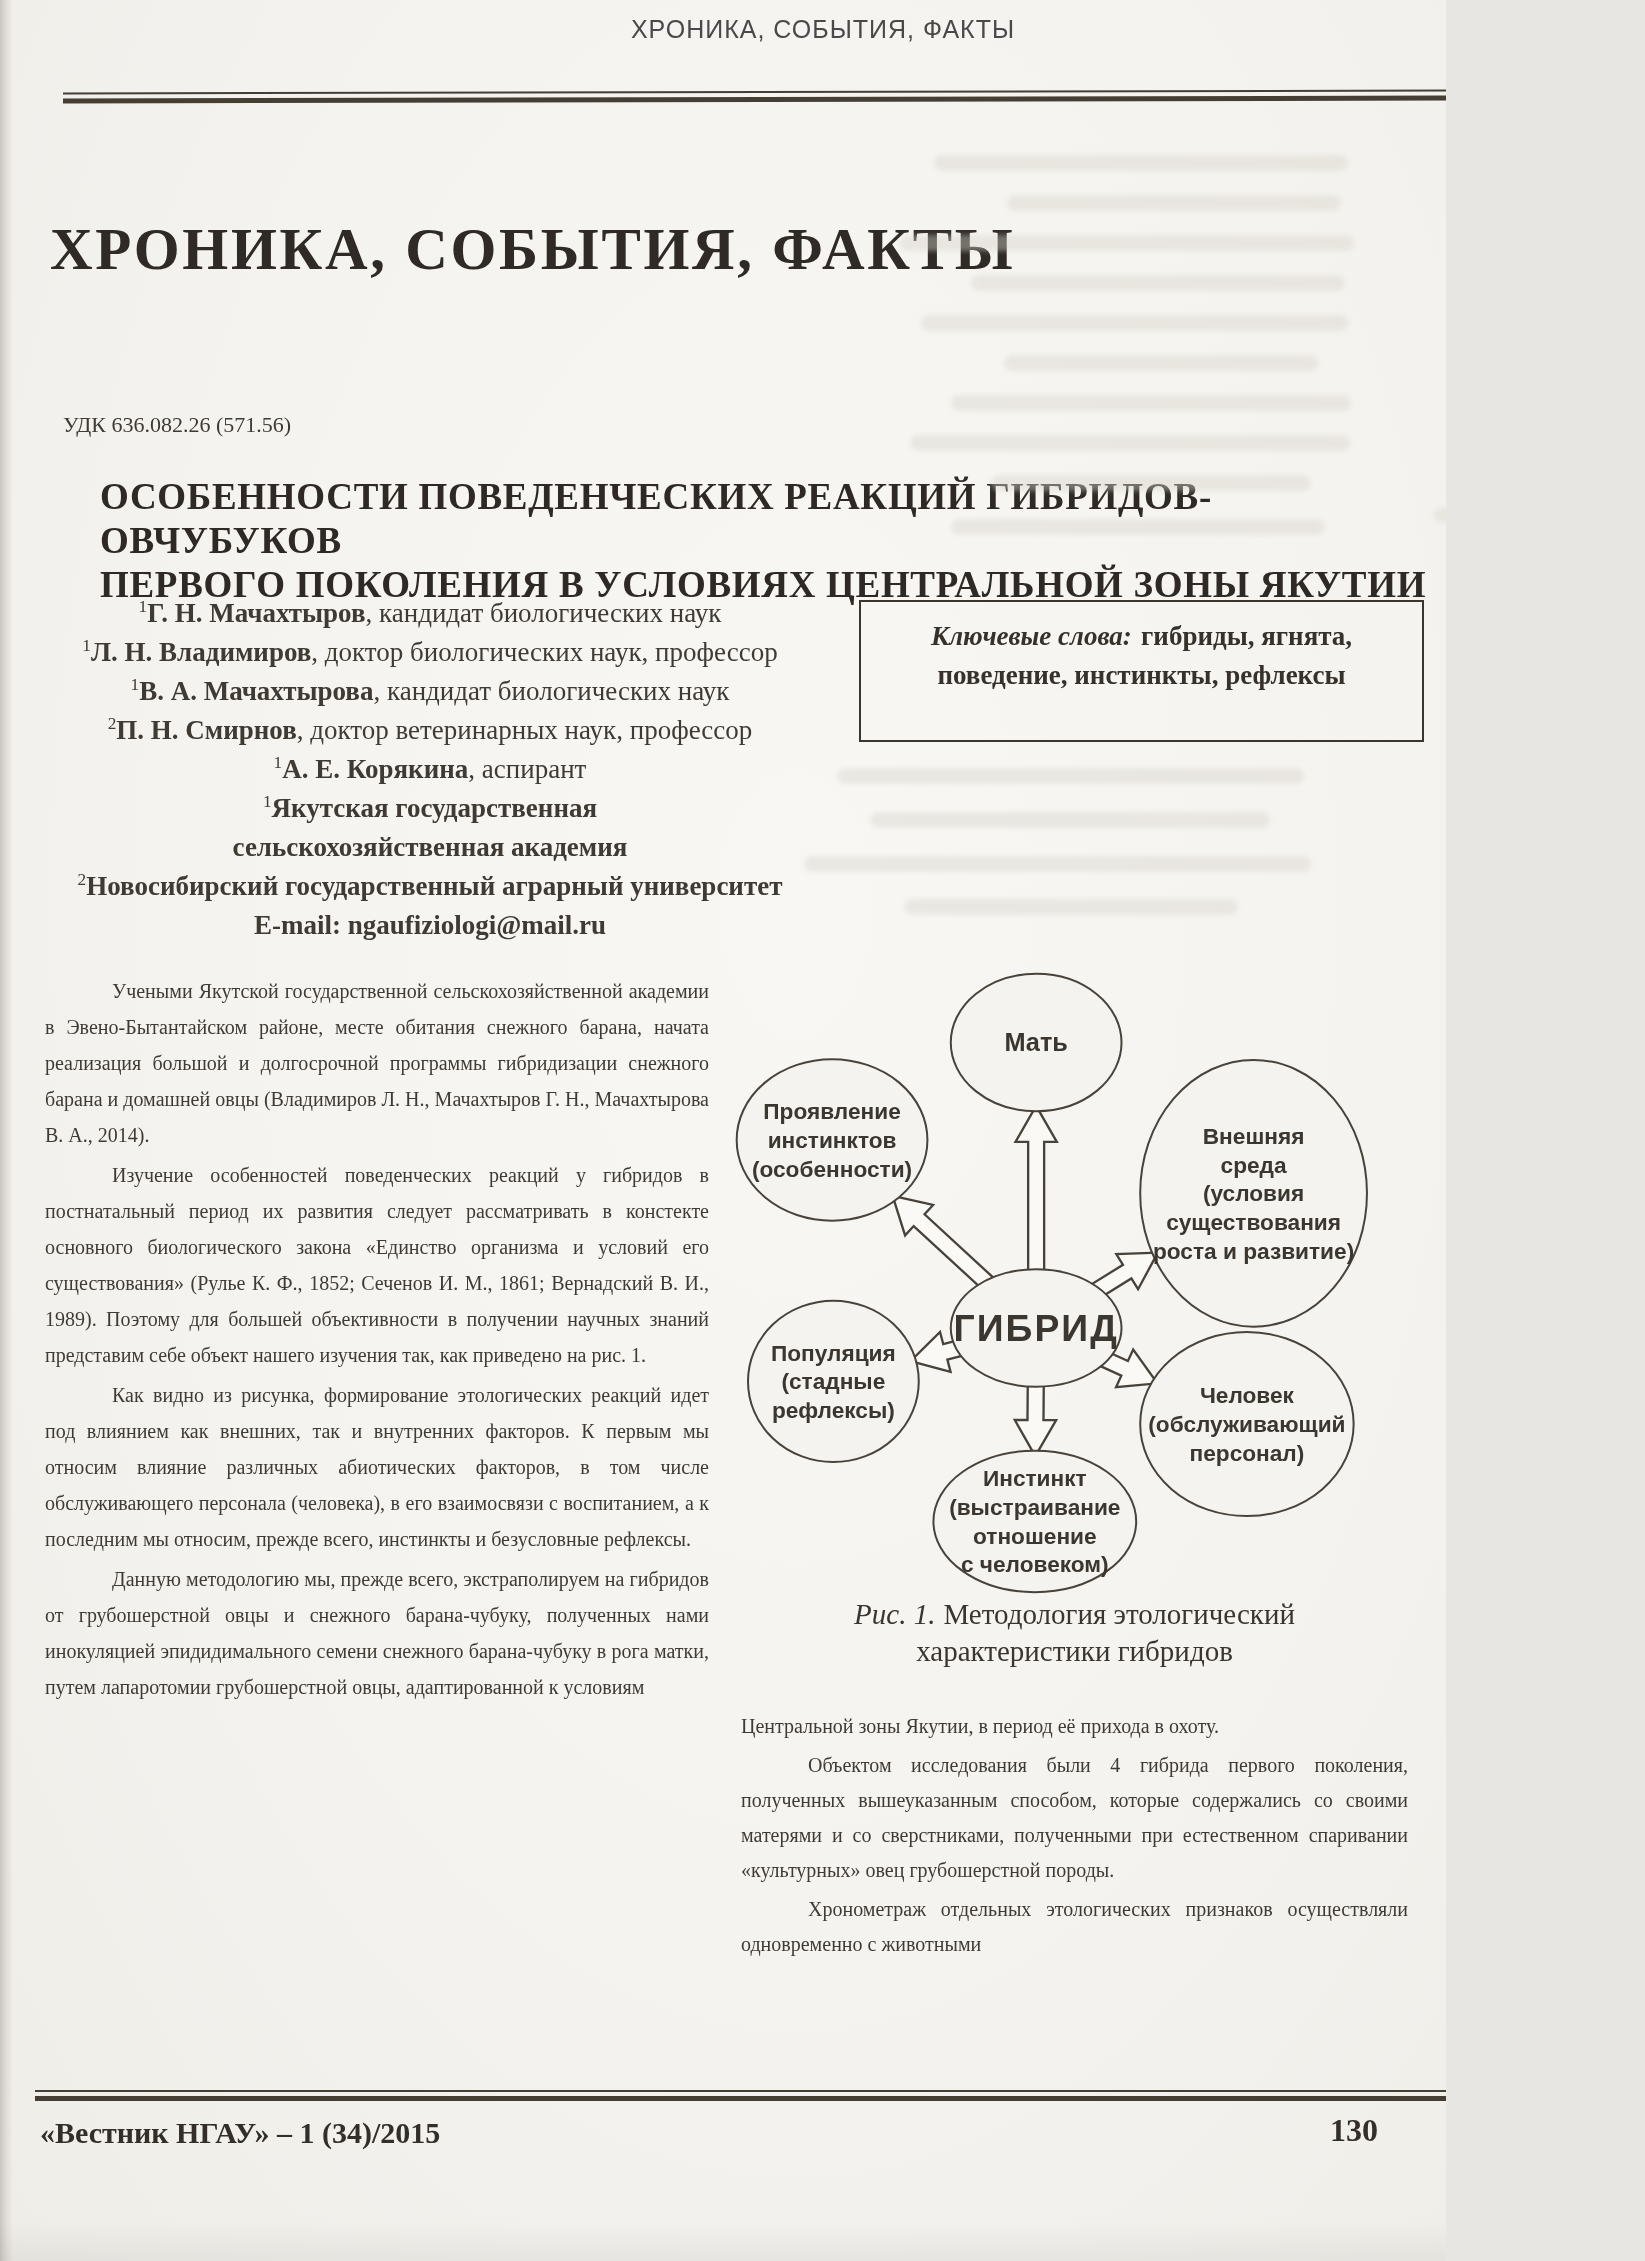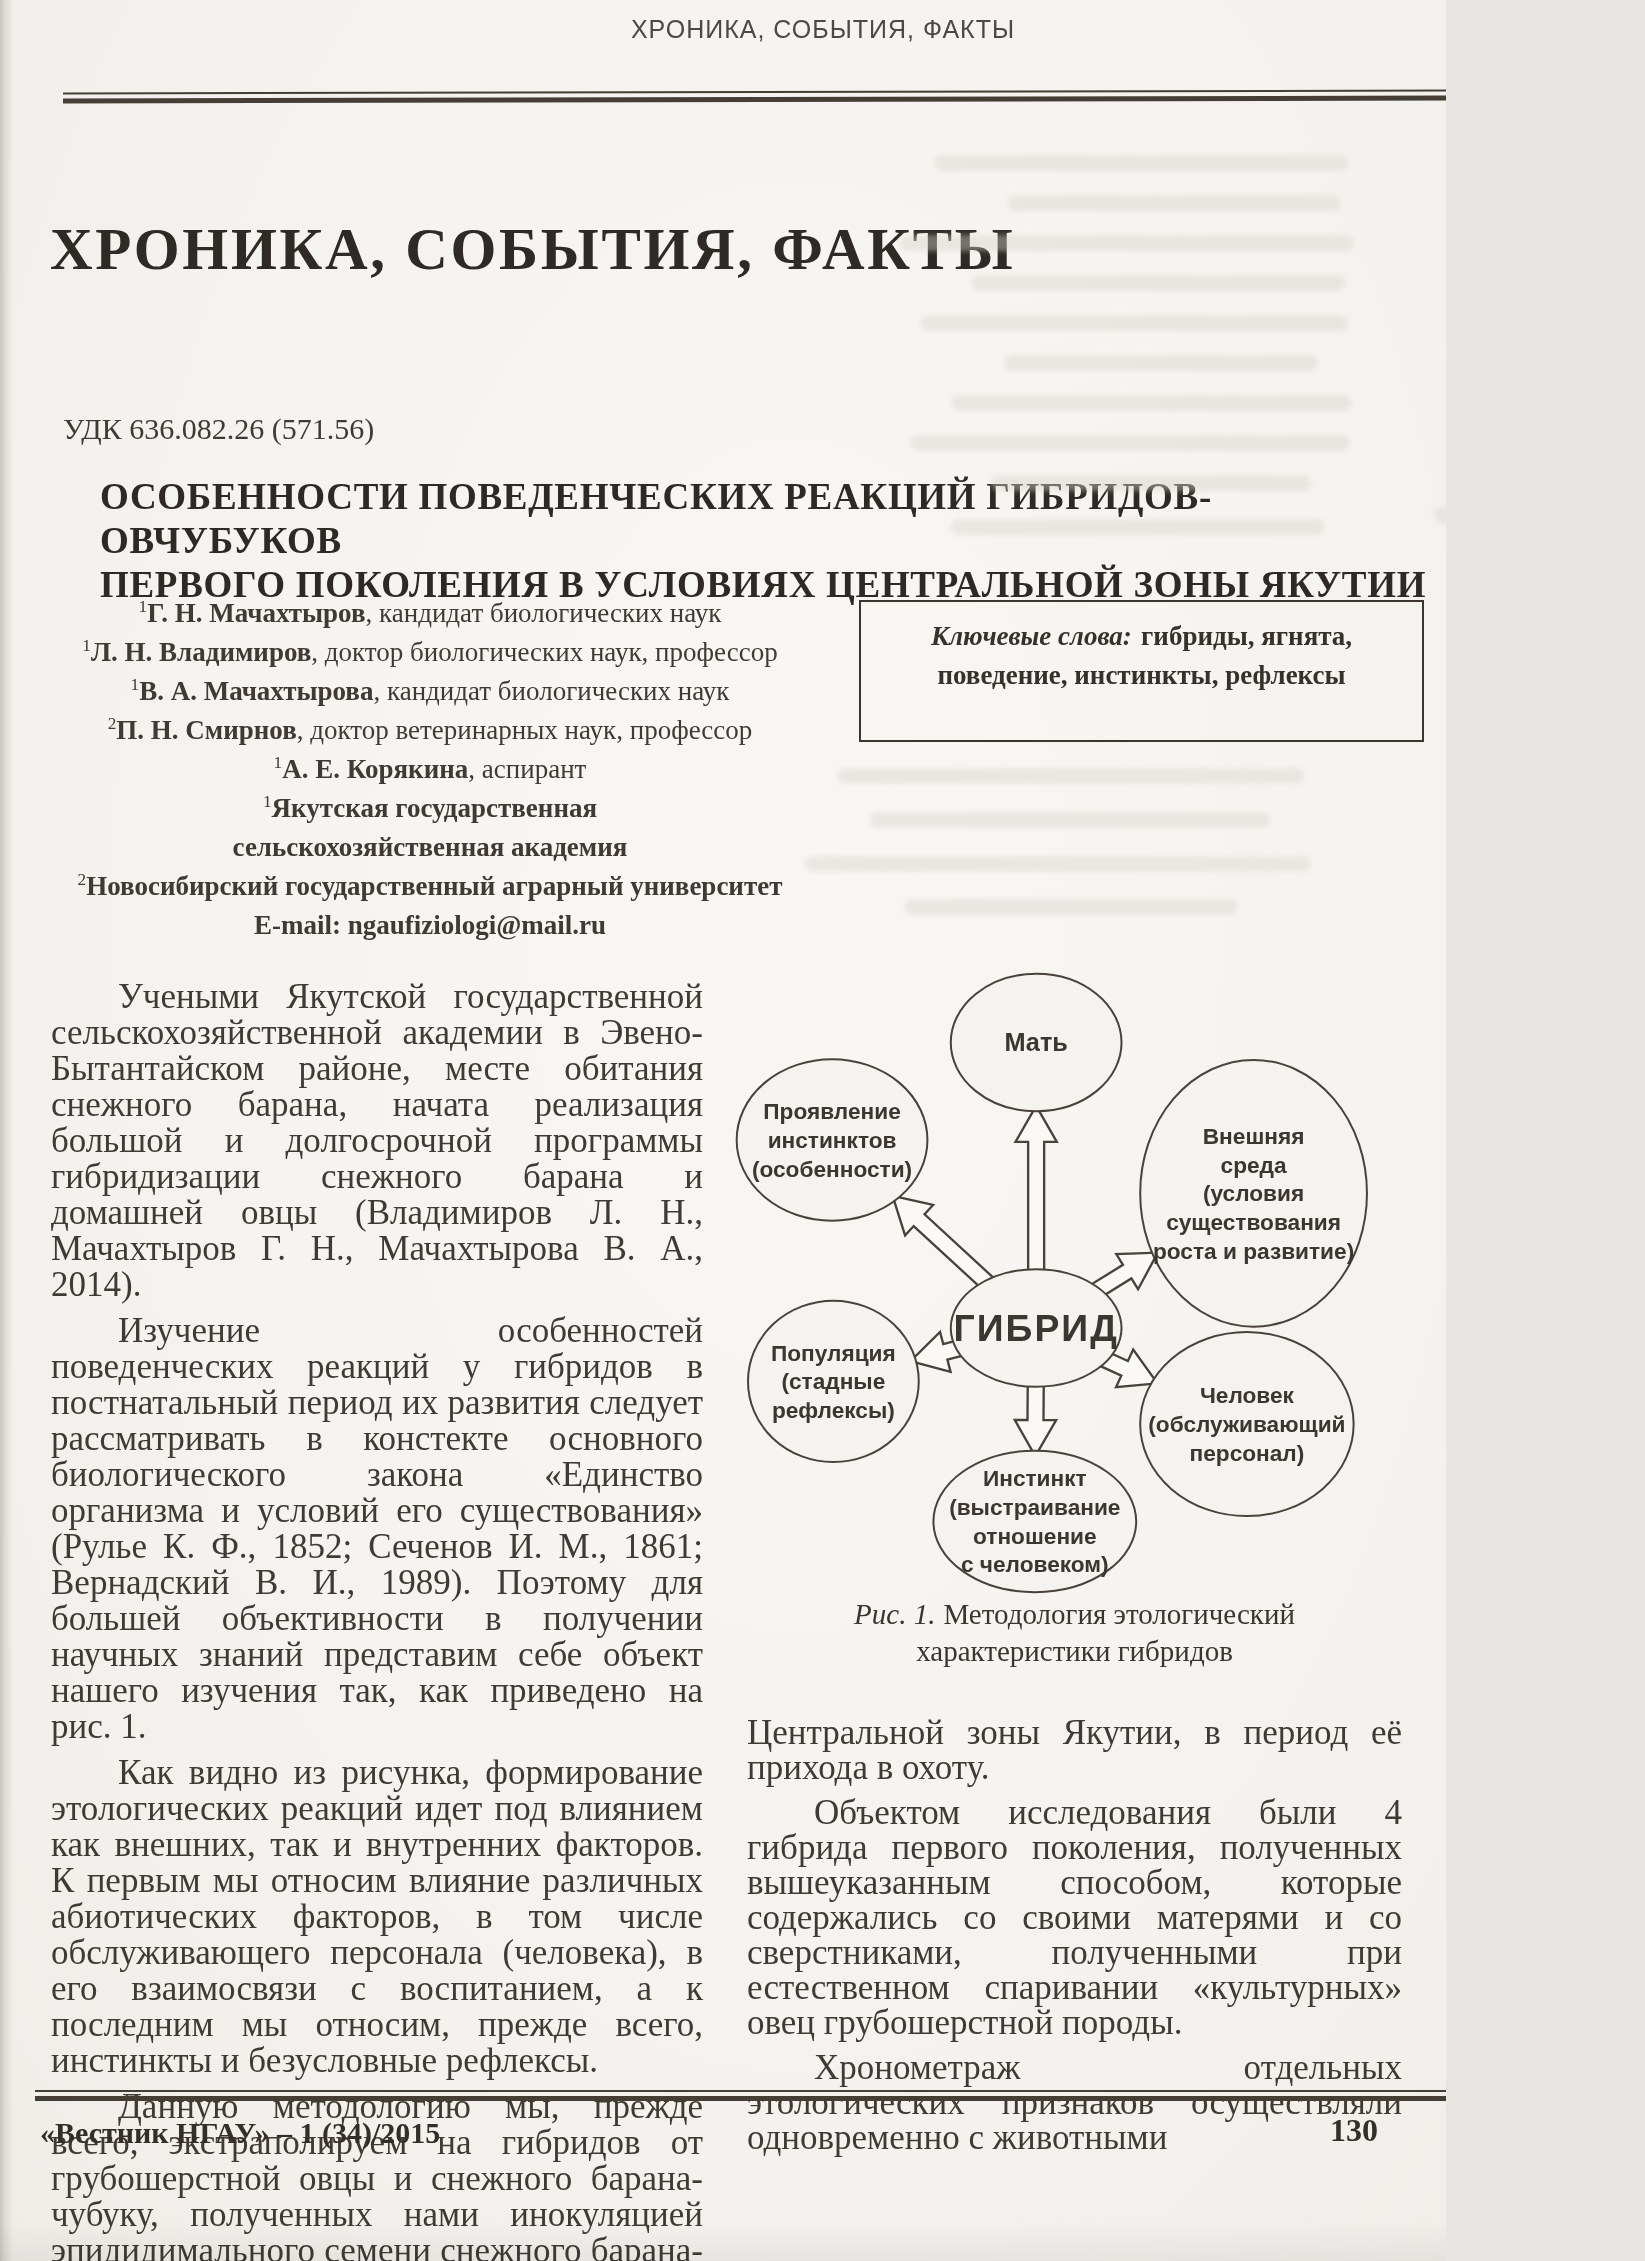--- a/index.html
+++ b/index.html
@@ -17,21 +17,21 @@
     font-size:25px; letter-spacing:1px; color:#494949;
   }
   .rule{position:absolute; background:#443e35;}
   .rule-top-thin{left:63px; top:91px; width:1414px; height:2px; transform:rotate(-0.12deg);}
   .rule-top-thick{left:63px; top:97px; width:1414px; height:4.7px; transform:rotate(-0.12deg);}
   .section-heading{
     position:absolute; left:50px; top:215px; margin:0;
     font-size:59px; font-weight:bold; letter-spacing:2.7px; color:#2f2a25;
     font-family:"Liberation Serif","DejaVu Serif",serif; white-space:nowrap;
   }
-  .udc{position:absolute; left:63px; top:412px; font-size:30px;}
+  .udc{position:absolute; left:63px; top:412px; font-size:22px;}
   .article-title{
     position:absolute; left:100px; top:475px; width:1334px;
     text-align:left; font-size:37px; font-weight:bold; line-height:44px;
     letter-spacing:0.7px; color:#2e2924;
   }
   
   .authors{
     position:absolute; left:20px; top:594px; width:820px;
     text-align:center; font-size:27px; line-height:39px;
   }
@@ -41,21 +41,21 @@
   .keywords-box{
     position:absolute; left:859px; top:600px; width:515px; height:109px;
     border:2.7px solid #3b352d; padding:14.7px 23px; box-sizing:content-box;
     font-size:27px; font-weight:bold; line-height:39px; color:#36312b;text-align:center;
   }
   .kw-label{font-style:italic; margin-right:9.3px;}
   
   .col-left{position:absolute; left:41px; top:969px; width:672px;}
   .col-right{position:absolute; left:737px; top:1705px; width:675px;}
   .para{
-    margin:10px; text-align:justify; font-size:35px; line-height:36px;
+    margin:4px; text-align:justify; font-size:20px; line-height:36px;
     text-indent:67px; color:#3f3a33;
   }
   .col-right .para{line-height:35px;}
   .para.no-indent{text-indent:0;}
   
   .diagram{position:absolute; left:732px; top:961px; width:687px; height:634px;}
   .fig-caption{
     position:absolute; left:737px; top:1596px; width:675px;
     text-align:center; font-size:29px; line-height:37px; color:#3a352e;
   }

